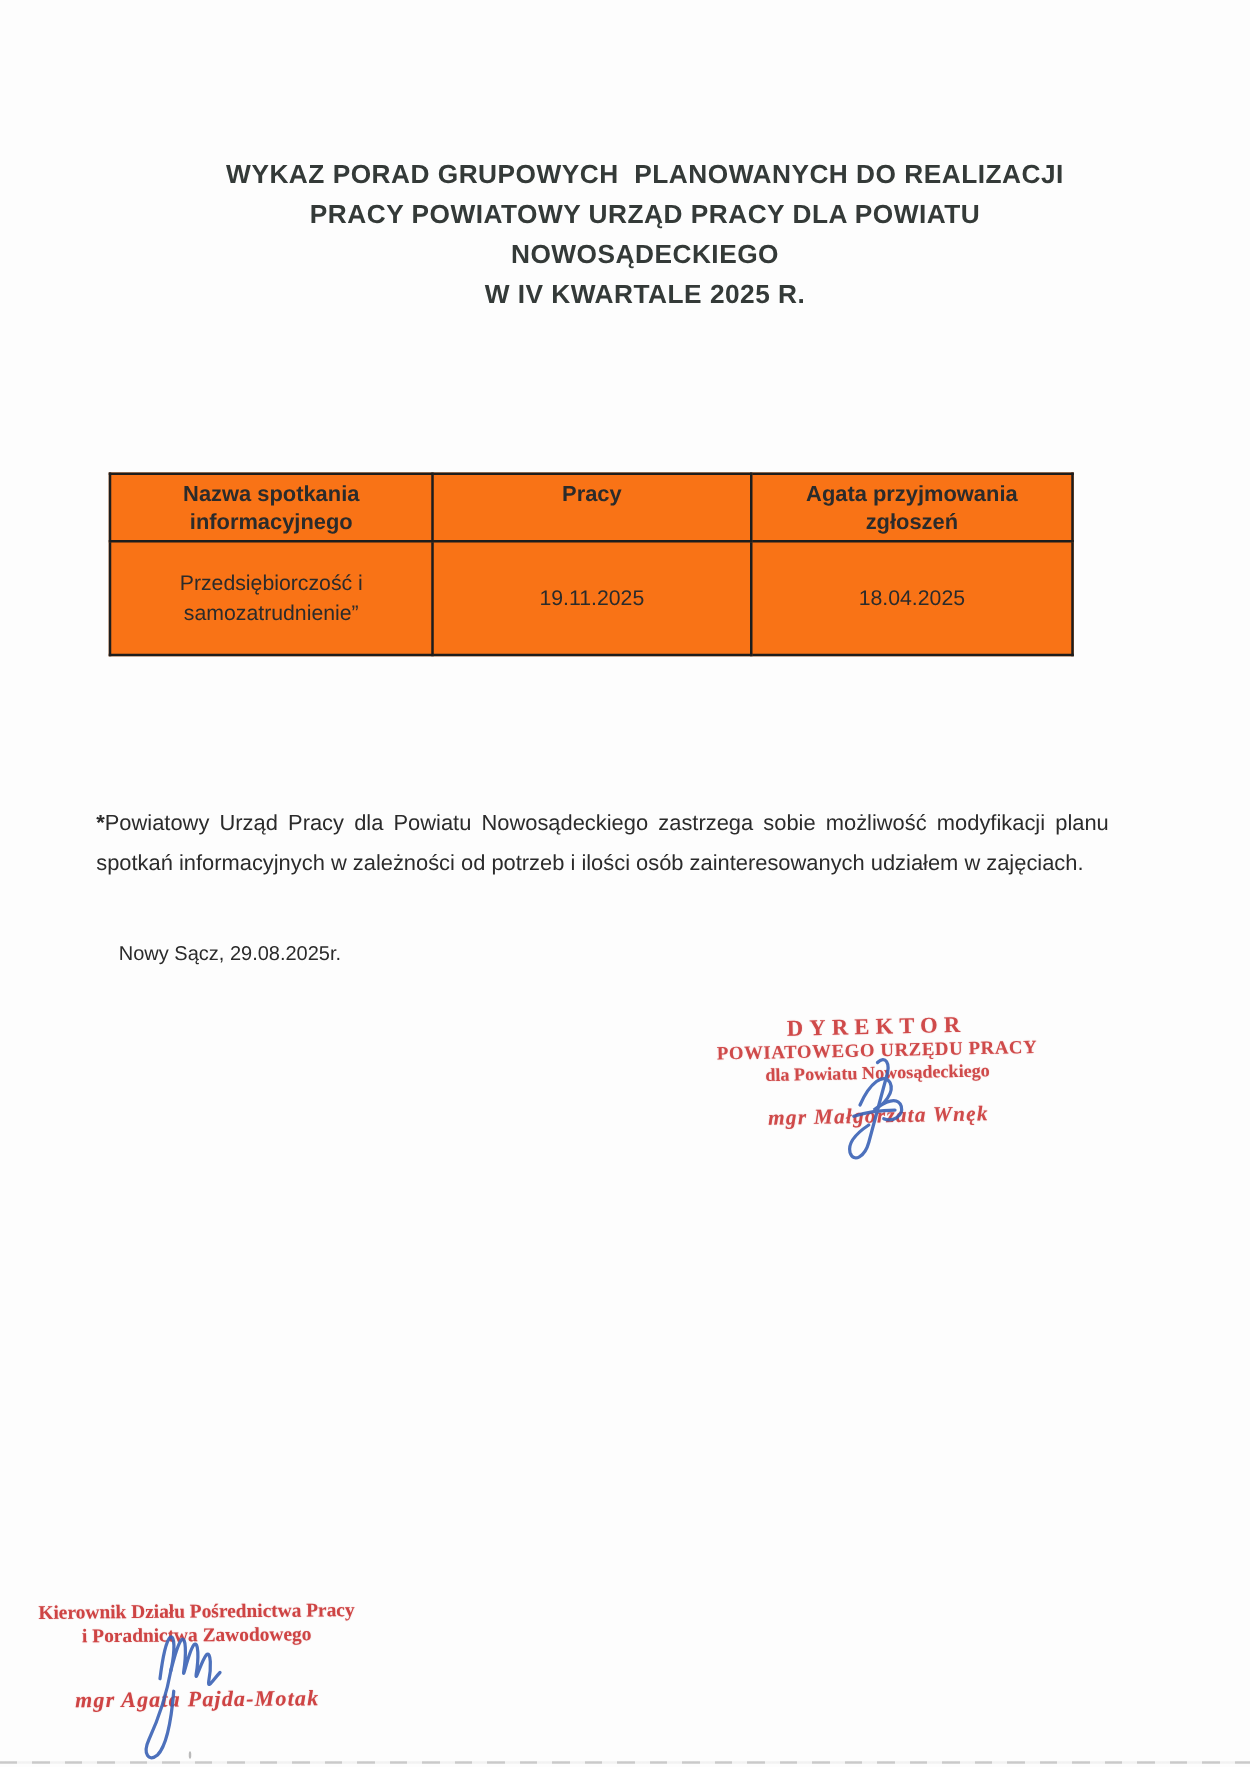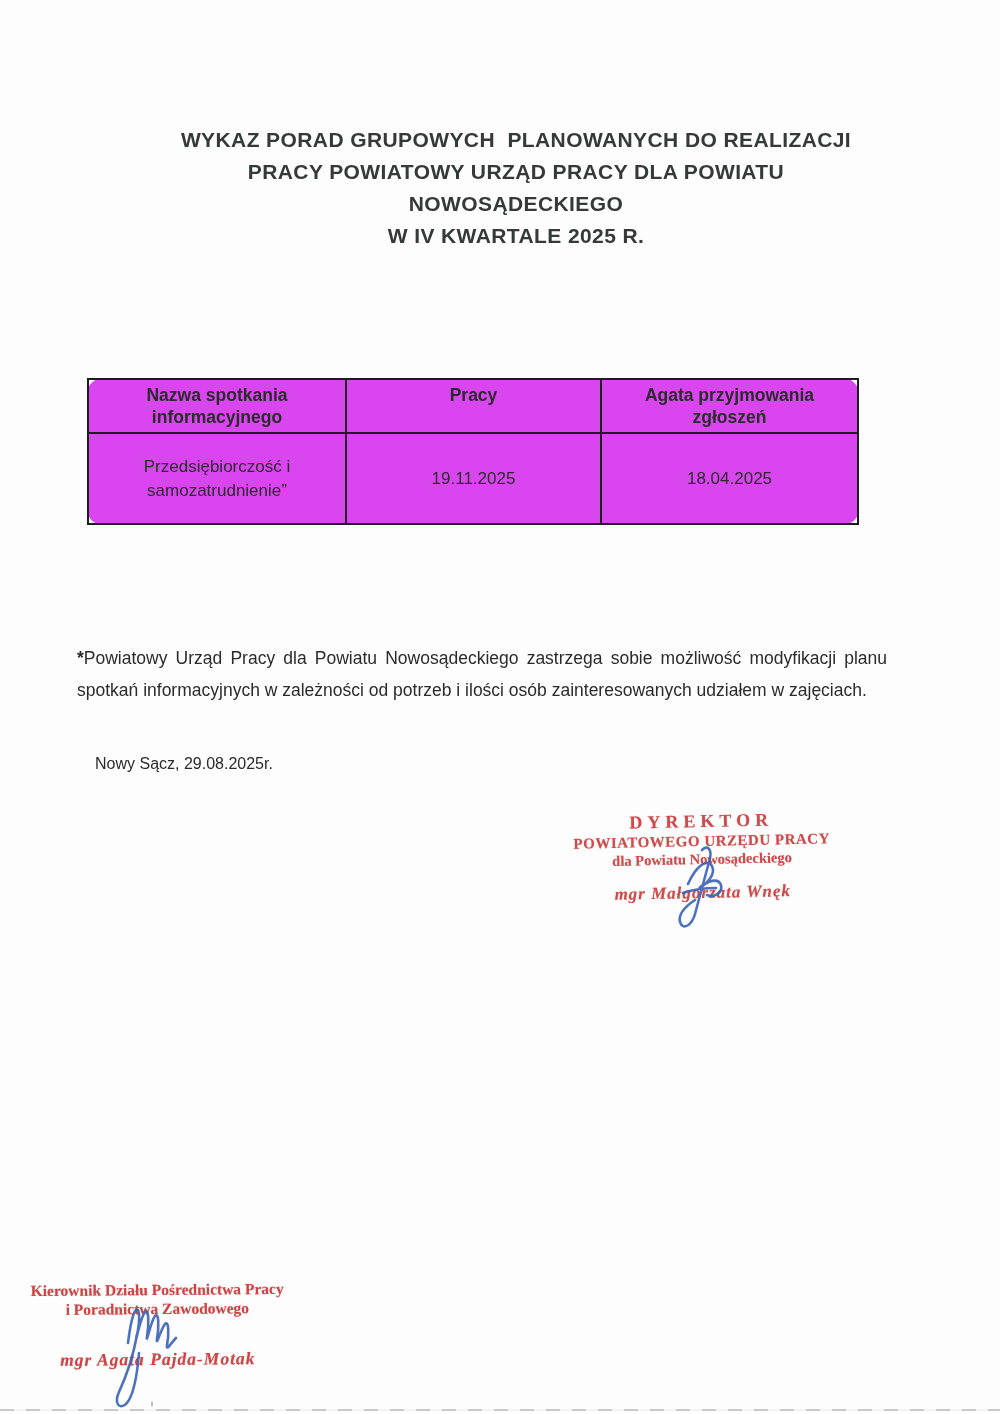--- a/index.html
+++ b/index.html
@@ -33,22 +33,21 @@
   .doc-title div { white-space: pre-wrap; }
 
   
   .schedule-table {
     position: absolute;
     left: 87px;
     top: 378px;
     border-collapse: collapse;
     table-layout: fixed;
     width: 770px;
-    background: #d946ef;
-    border-radius: 16px;
+    background: #f97316;
   }
   .schedule-table th,
   .schedule-table td {
     border: 2px solid #1d1d1d;
     font-size: 17px;
     text-align: center;
     padding: 0 28px;
     color: #2b2b2b;
   }
   .schedule-table th {

